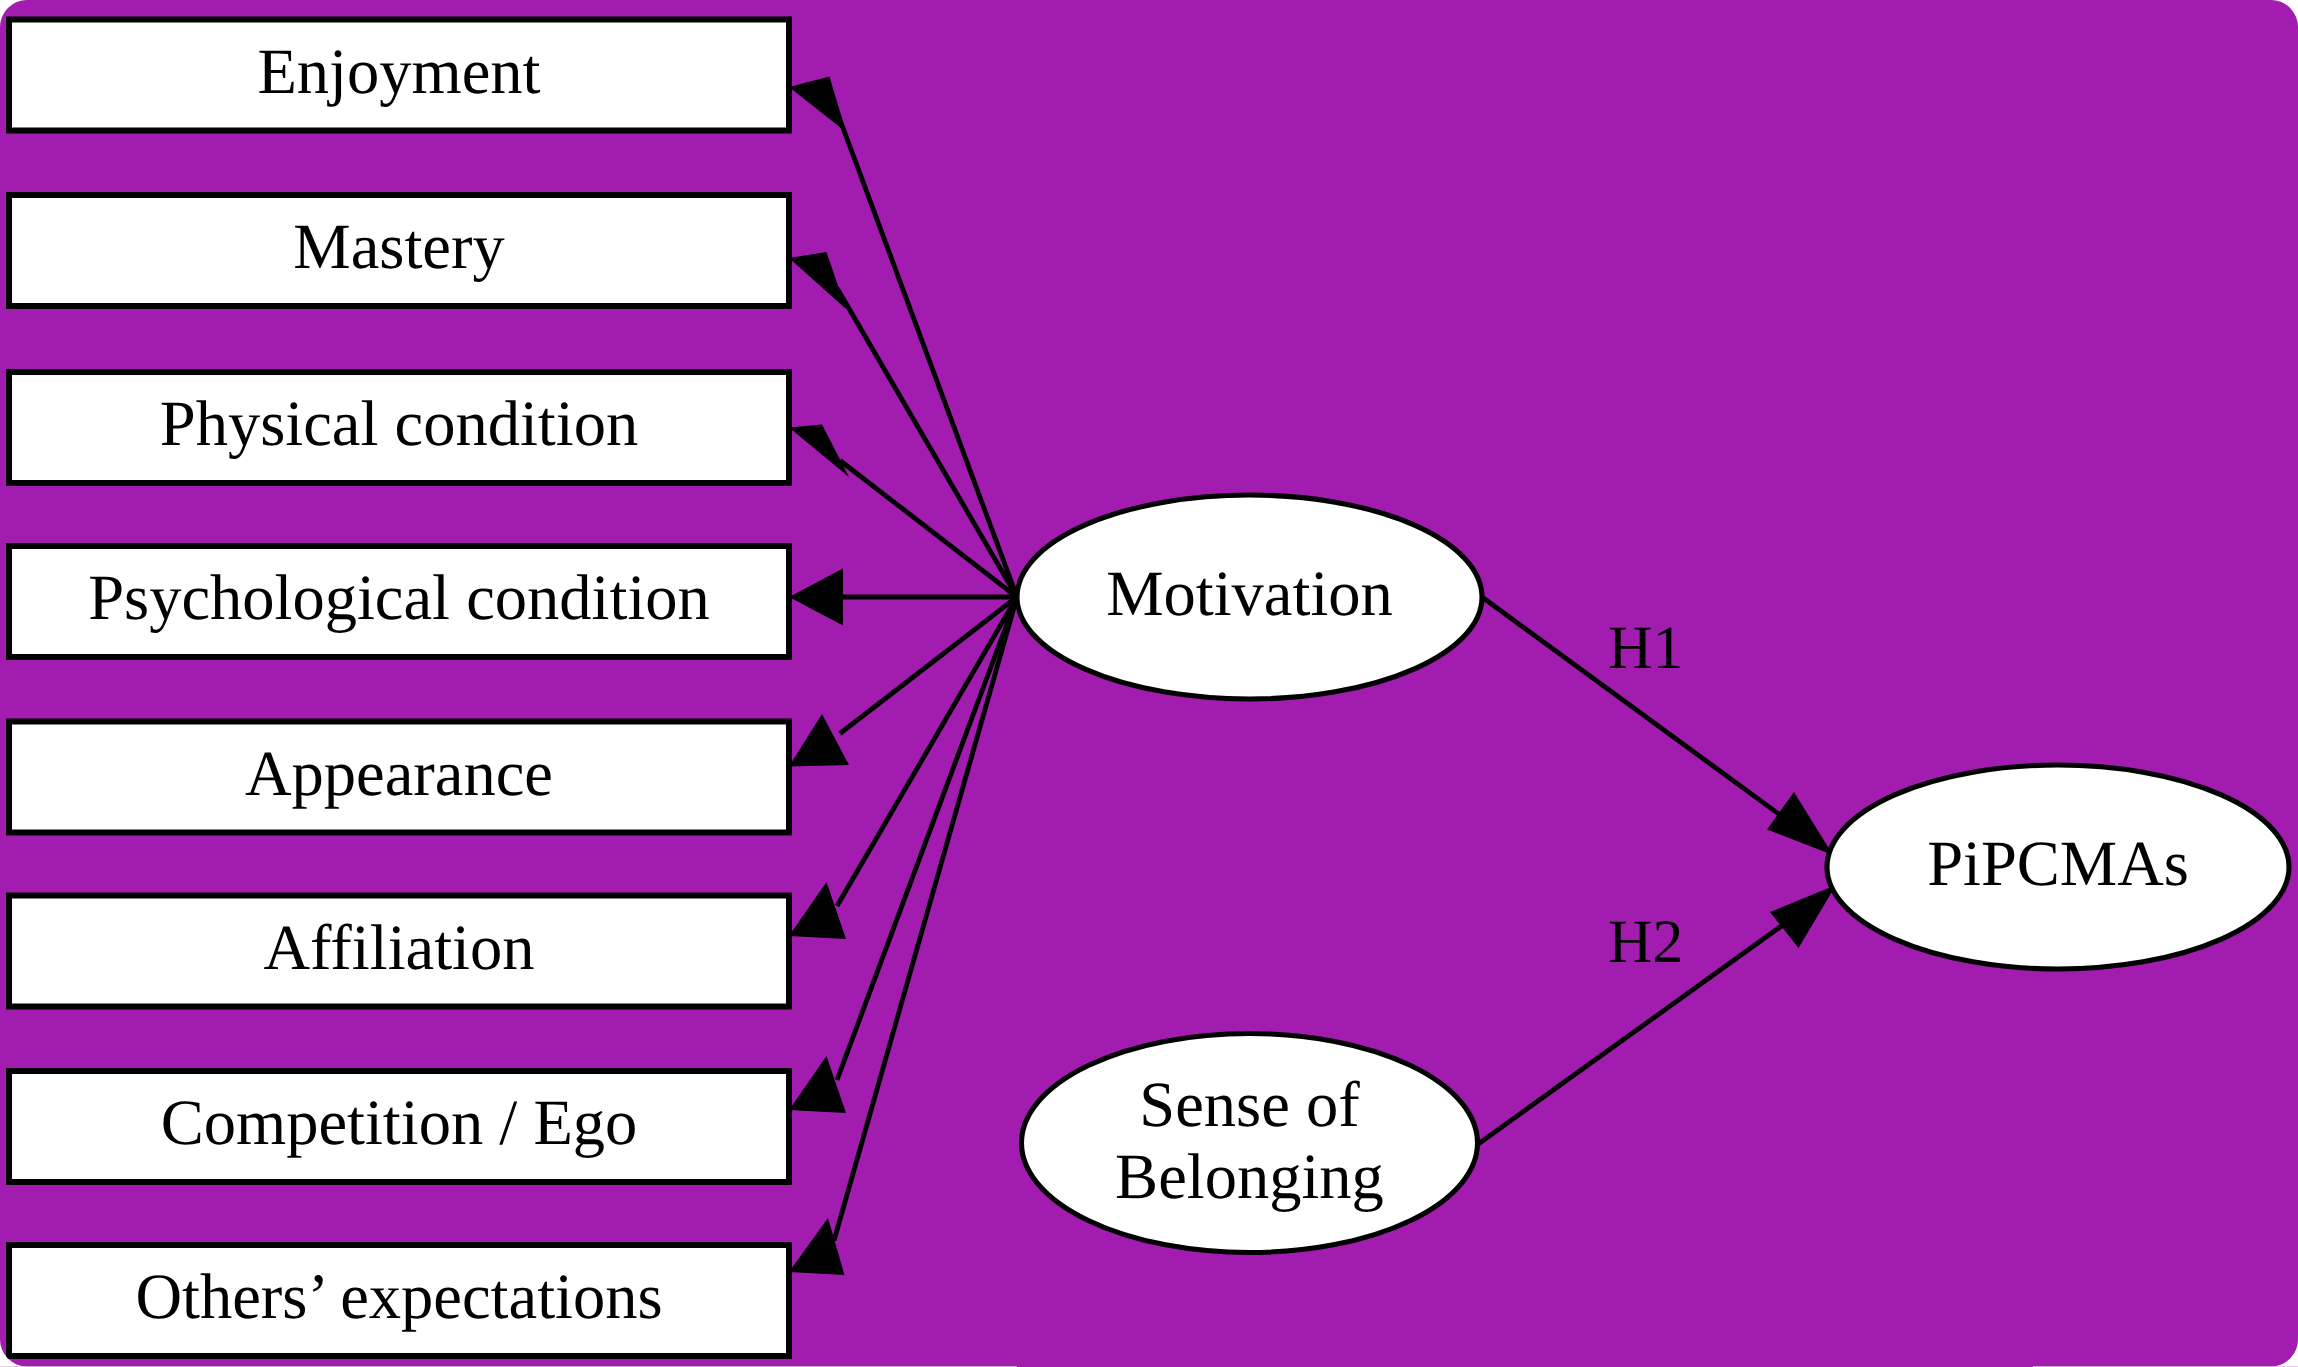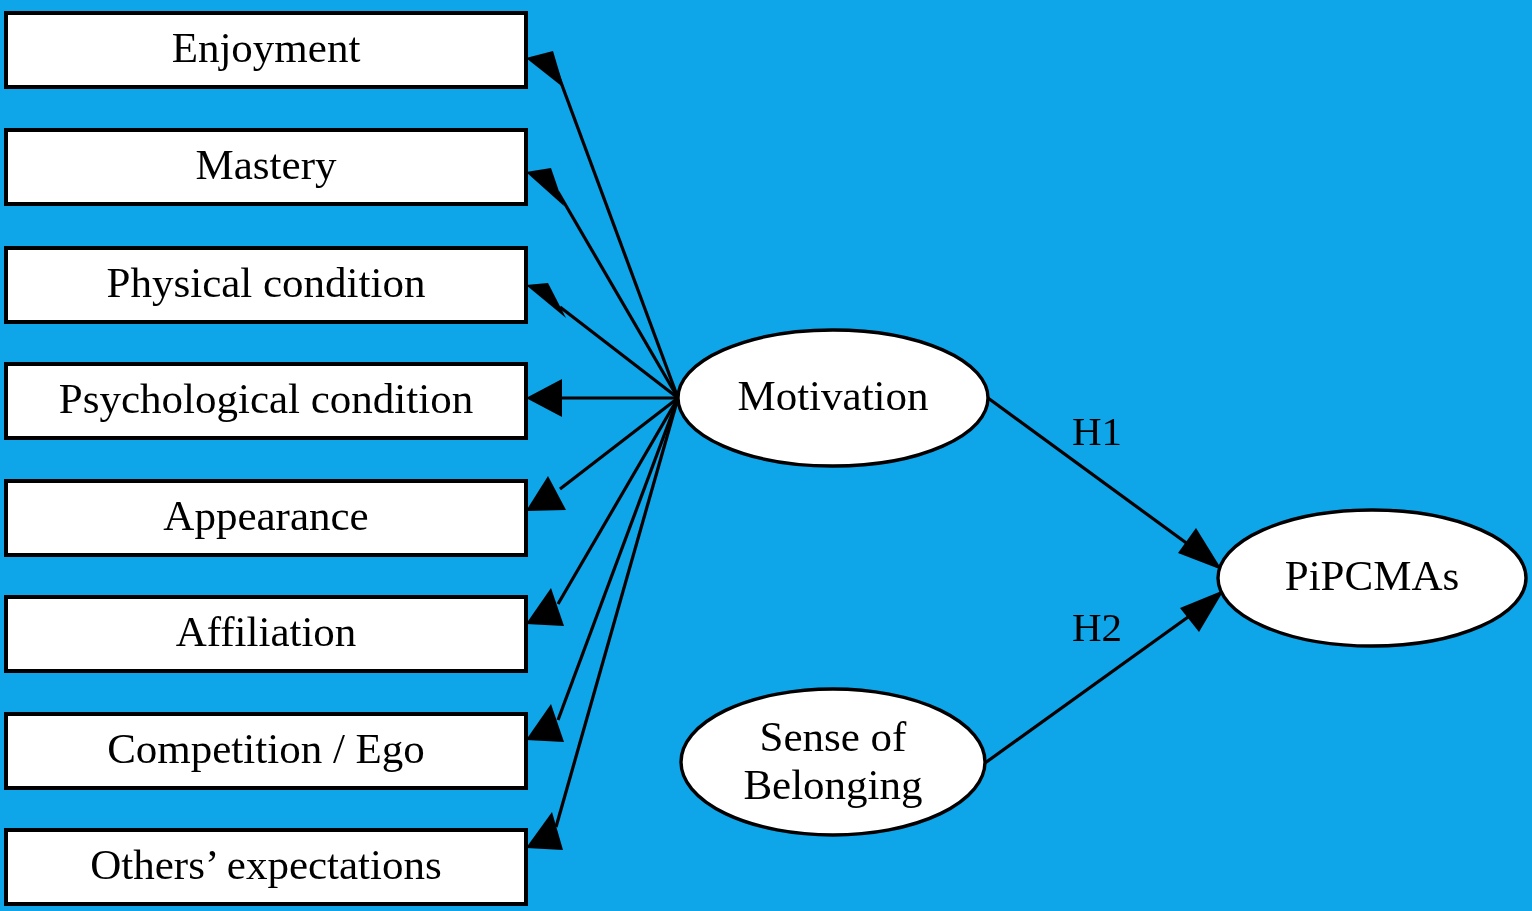--- a/index.html
+++ b/index.html
@@ -8,22 +8,23 @@
     padding: 0;
     background: #ffffff;
   }
   body {
     font-family: "Liberation Serif", "DejaVu Serif", serif;
   }
   #diagram-root {
     position: relative;
     width: 1532px;
     height: 911px;
-    background: #0ea5e9;
+    background: #a21caf;
     overflow: hidden;
+    border-radius: 18px;
   }
   #diagram-svg {
     position: absolute;
     top: 0;
     left: 0;
     width: 1532px;
     height: 911px;
   }
   .node-label {
     font-family: "Liberation Serif", "DejaVu Serif", serif;

